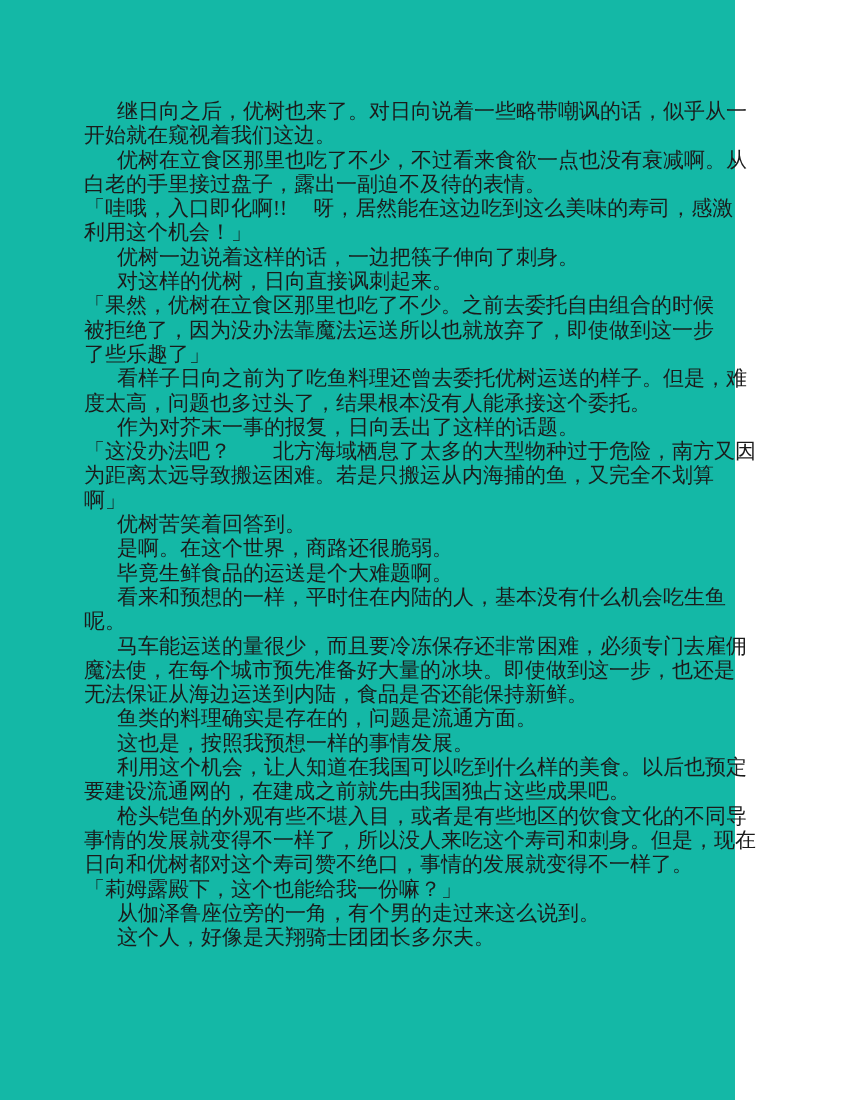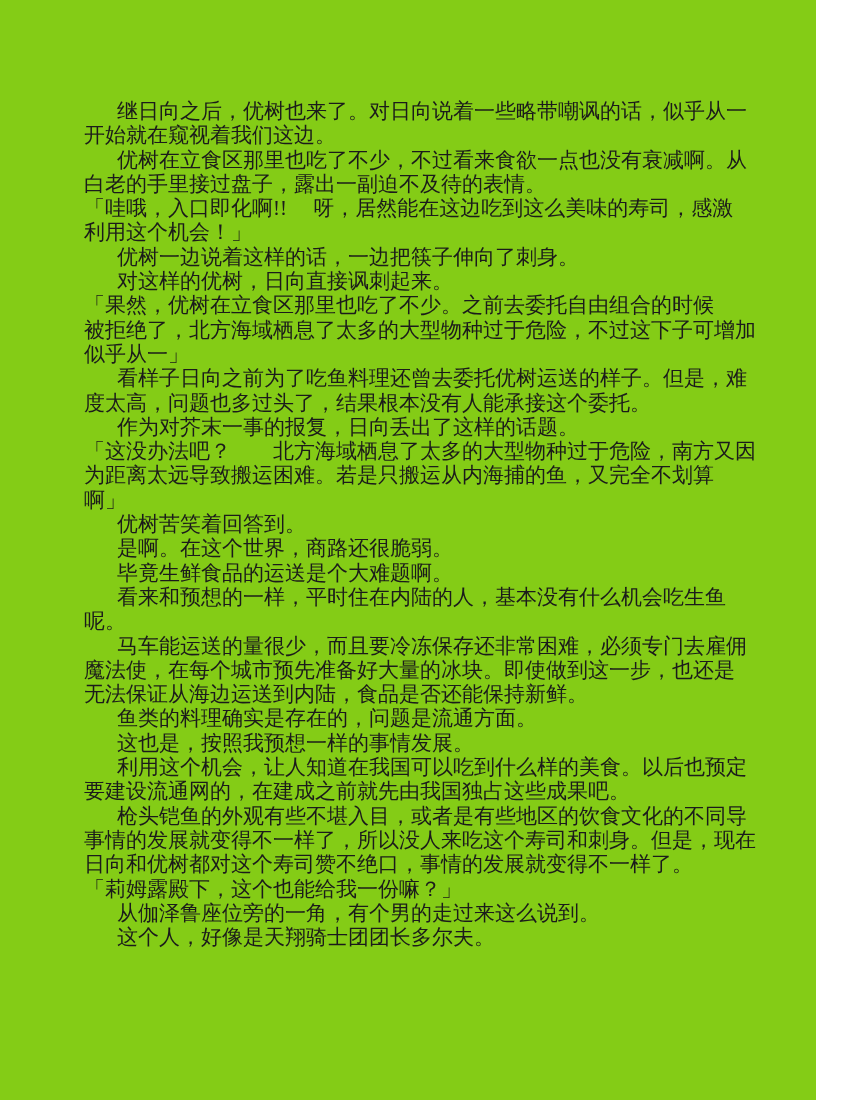--- a/index.html
+++ b/index.html
@@ -7,23 +7,23 @@
     padding: 0;
     width: 850px;
     height: 1100px;
     background: #ffffff;
     overflow: hidden;
   }
   .page {
     position: absolute;
     left: 0;
     top: 0;
-    width: 816px;
+    width: 735px;
     height: 1100px;
-    background: #84cc16;
+    background: #14b8a6;
   }
   .text-block {
     position: absolute;
     left: 84px;
     top: 99px;
     width: 710px;
     font-family: "Liberation Serif", "DejaVu Serif", serif;
     font-size: 21px;
     line-height: 24.3px;
     color: #1b1b1b;
@@ -60,22 +60,22 @@
         <div class="line">利用这个机会！」</div>
       </div>
       <div class="para indent">
         <div class="line">优树一边说着这样的话，一边把筷子伸向了刺身。</div>
       </div>
       <div class="para indent">
         <div class="line">对这样的优树，日向直接讽刺起来。</div>
       </div>
       <div class="para">
         <div class="line">「果然，优树在立食区那里也吃了不少。之前去委托自由组合的时候</div>
-        <div class="line">被拒绝了，北方海域栖息了太多的大型物种过于危险，不过这下子可增加</div>
-        <div class="line">似乎从一」</div>
+        <div class="line">被拒绝了，因为没办法靠魔法运送所以也就放弃了，即使做到这一步</div>
+        <div class="line">了些乐趣了」</div>
       </div>
       <div class="para indent">
         <div class="line">看样子日向之前为了吃鱼料理还曾去委托优树运送的样子。但是，难</div>
         <div class="line">度太高，问题也多过头了，结果根本没有人能承接这个委托。</div>
       </div>
       <div class="para indent">
         <div class="line">作为对芥末一事的报复，日向丢出了这样的话题。</div>
       </div>
       <div class="para">
         <div class="line">「这没办法吧？　　北方海域栖息了太多的大型物种过于危险，南方又因</div>

